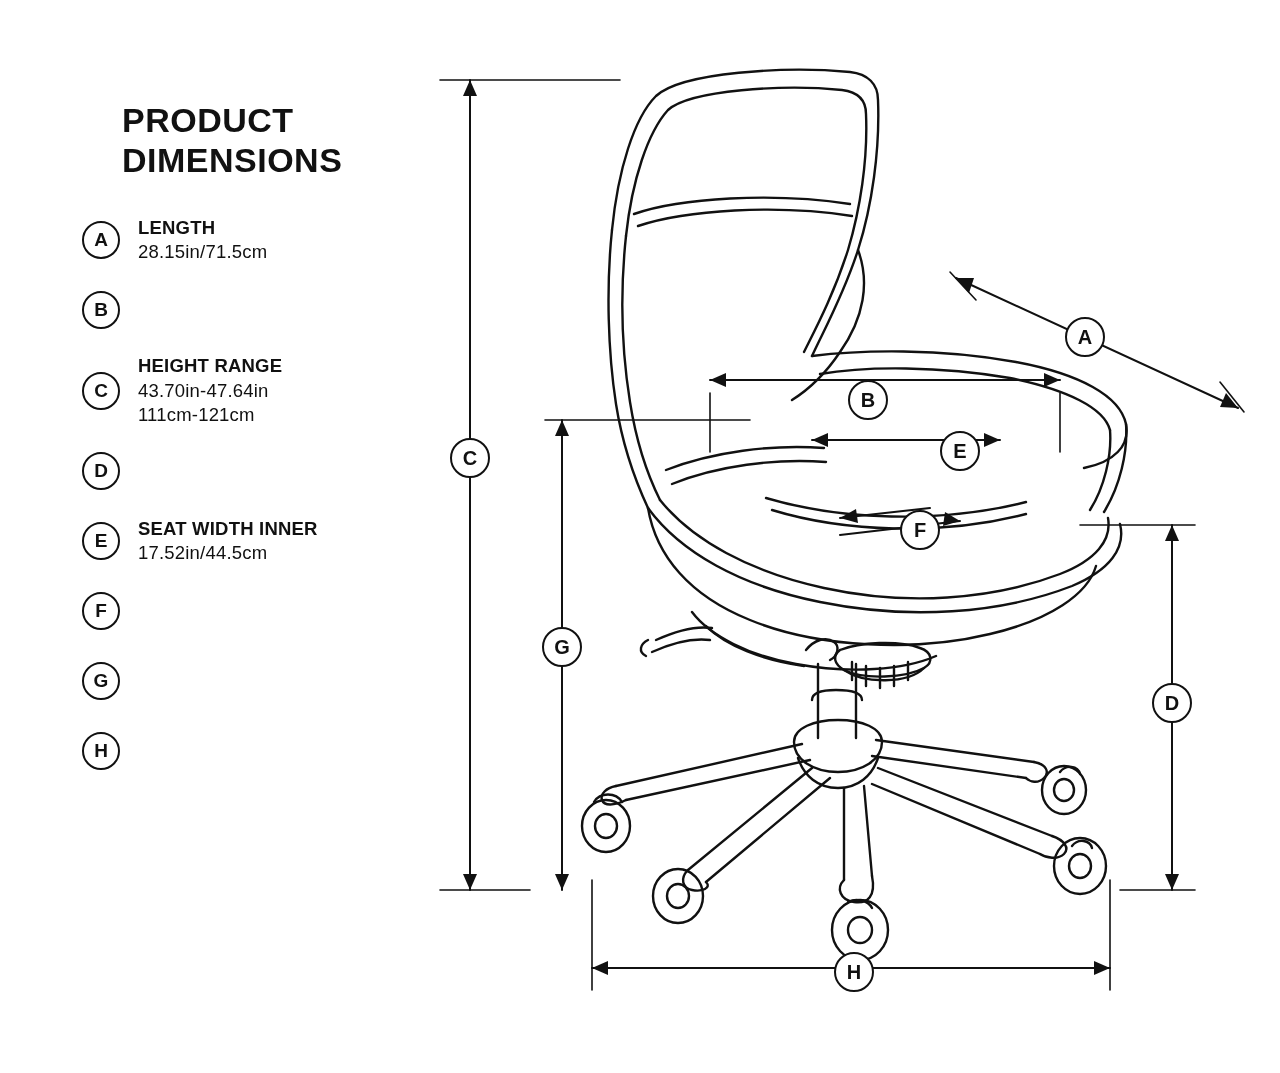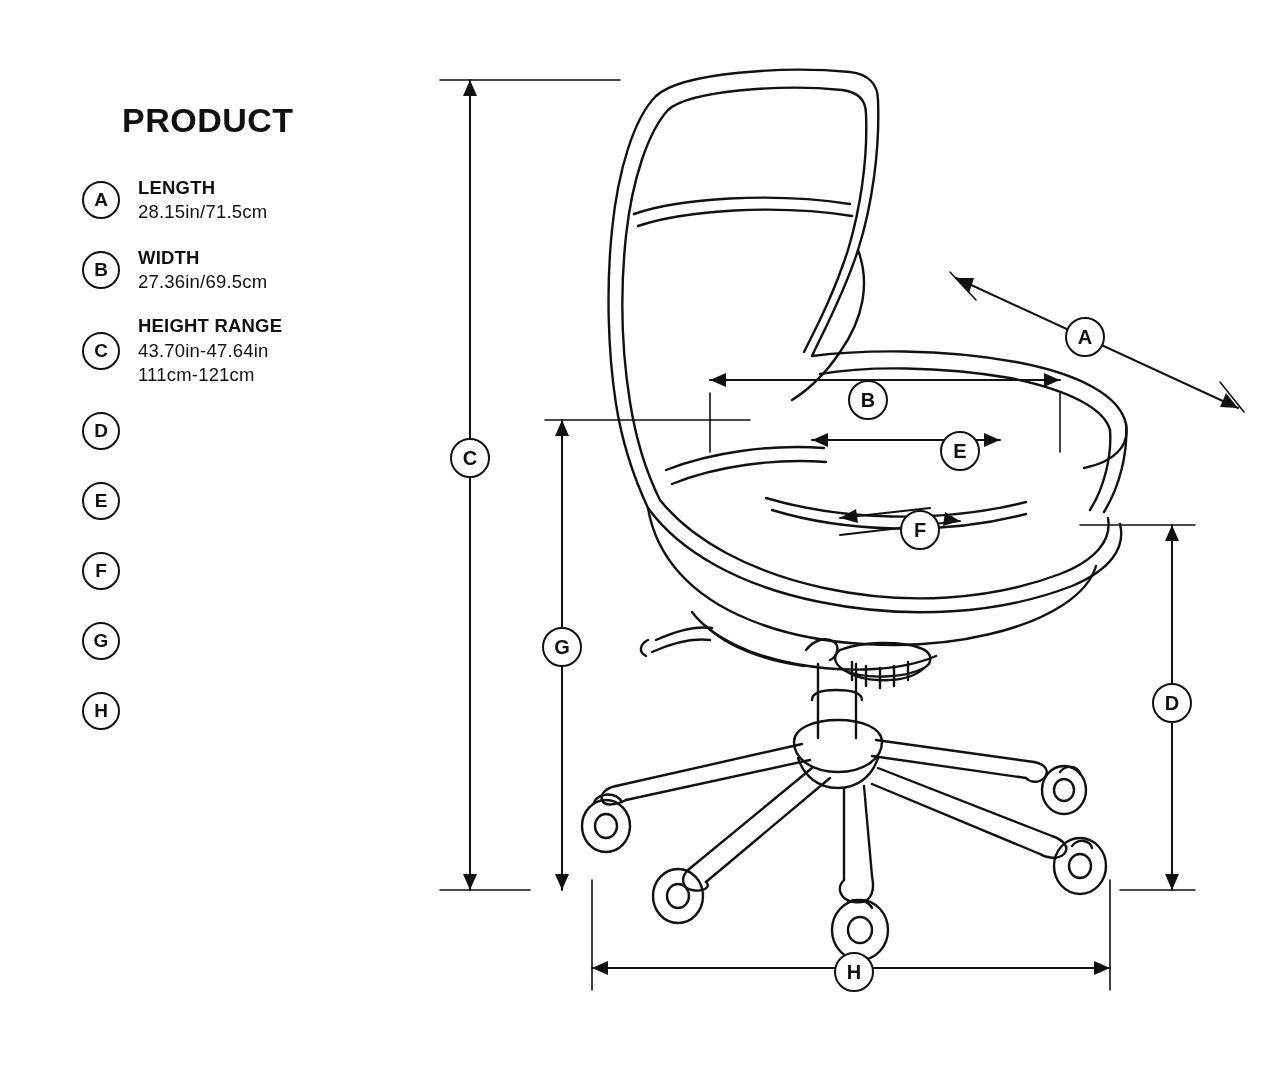--- a/index.html
+++ b/index.html
@@ -109,53 +109,54 @@
   }
 </style>
 </head>
 <body>
 
 <div class="page">
 
   <div class="legend">
     <h1 class="legend-title">
       <span>PRODUCT</span>
+      <span class="line2">DIMENSIONS</span>
     </h1>
 
     <div class="legend-row">
       <div class="badge">A</div>
       <div class="legend-text">
         <div class="legend-label">LENGTH</div>
         <div class="legend-value">28.15in/71.5cm</div>
       </div>
     </div>
 
     <div class="legend-row">
       <div class="badge">B</div>
-      <div class="legend-text">
-        <div class="legend-label">WIDTH</div>
-        <div class="legend-value">27.36in/69.5cm</div>
-      </div>
     </div>
 
     <div class="legend-row">
       <div class="badge">C</div>
       <div class="legend-text">
         <div class="legend-label">HEIGHT RANGE</div>
         <div class="legend-value">43.70in-47.64in</div>
         <div class="legend-value">111cm-121cm</div>
       </div>
     </div>
 
     <div class="legend-row">
       <div class="badge">D</div>
     </div>
 
     <div class="legend-row">
       <div class="badge">E</div>
+      <div class="legend-text">
+        <div class="legend-label">SEAT WIDTH INNER</div>
+        <div class="legend-value">17.52in/44.5cm</div>
+      </div>
     </div>
 
     <div class="legend-row">
       <div class="badge">F</div>
     </div>
 
     <div class="legend-row">
       <div class="badge">G</div>
     </div>
 

